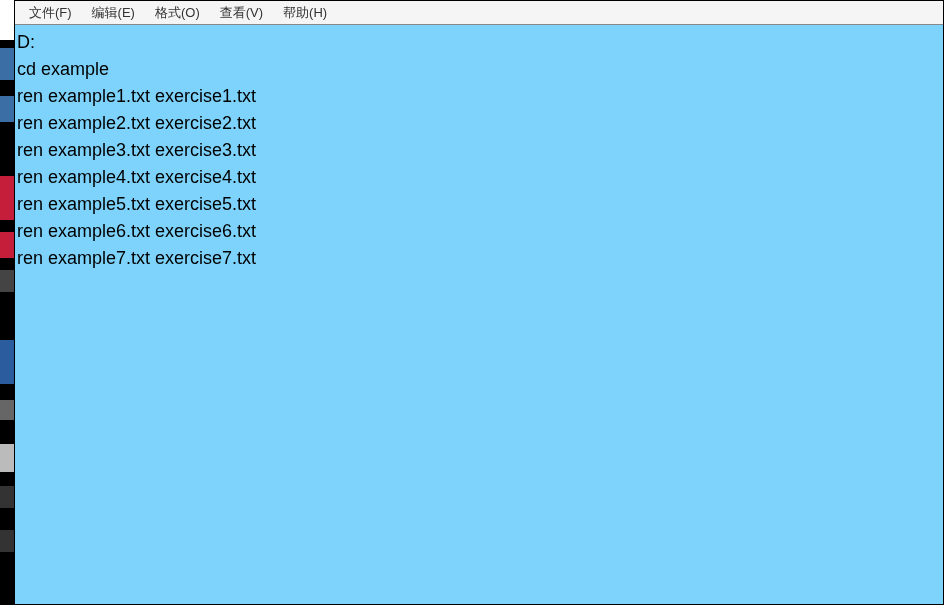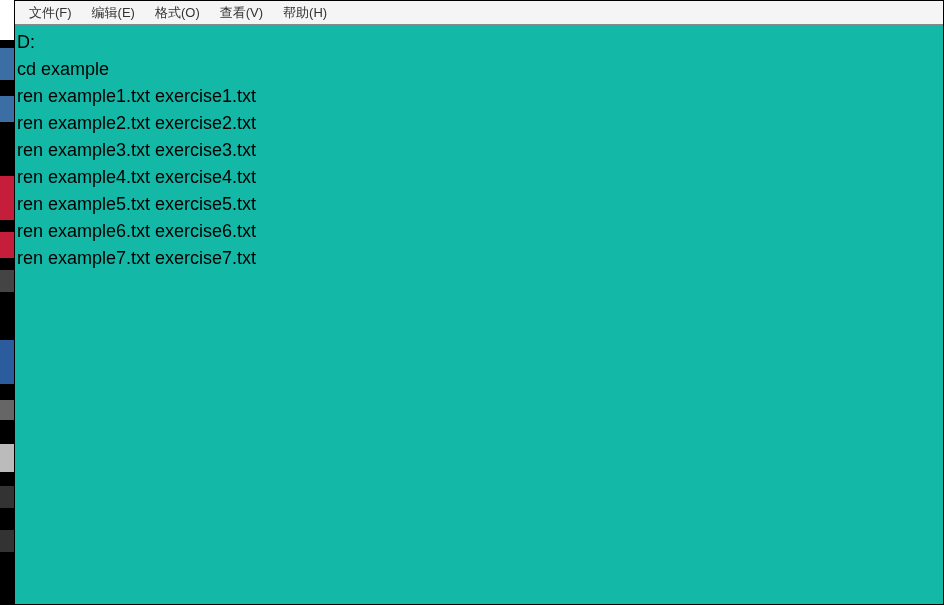--- a/index.html
+++ b/index.html
@@ -46,21 +46,21 @@
       color: #333;
       flex: 0 0 24px;
     }
     .menu-item {
       padding: 2px 10px;
       cursor: default;
     }
 
     .editor {
       flex: 1;
-      background: #14b8a6;
+      background: #7dd3fc;
       padding: 4px 2px;
       font-size: 18px;
       line-height: 27px;
       color: #000;
       font-family: "Microsoft YaHei", "Segoe UI", sans-serif;
       white-space: pre;
       overflow: hidden;
     }
   </style>
 </head>

